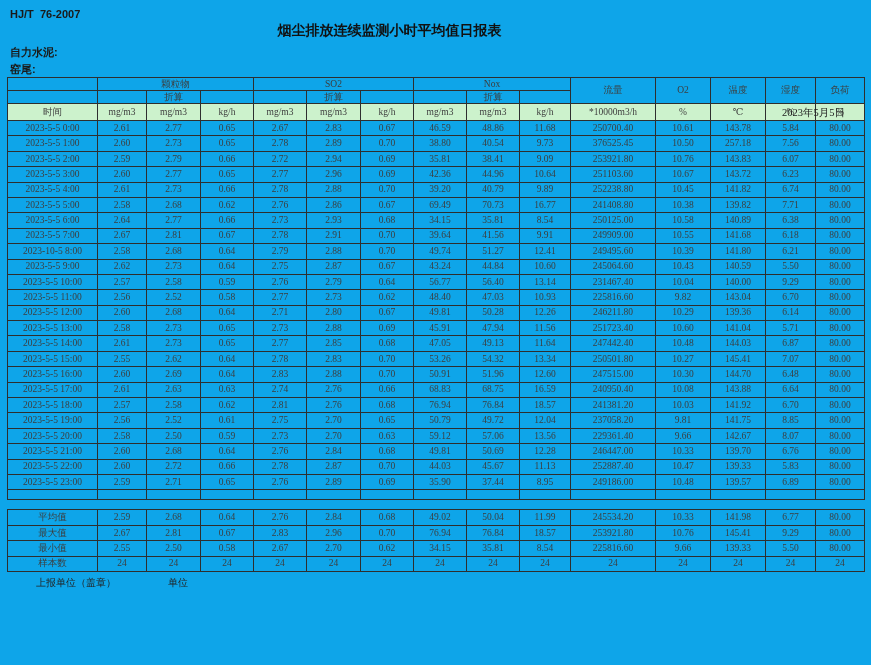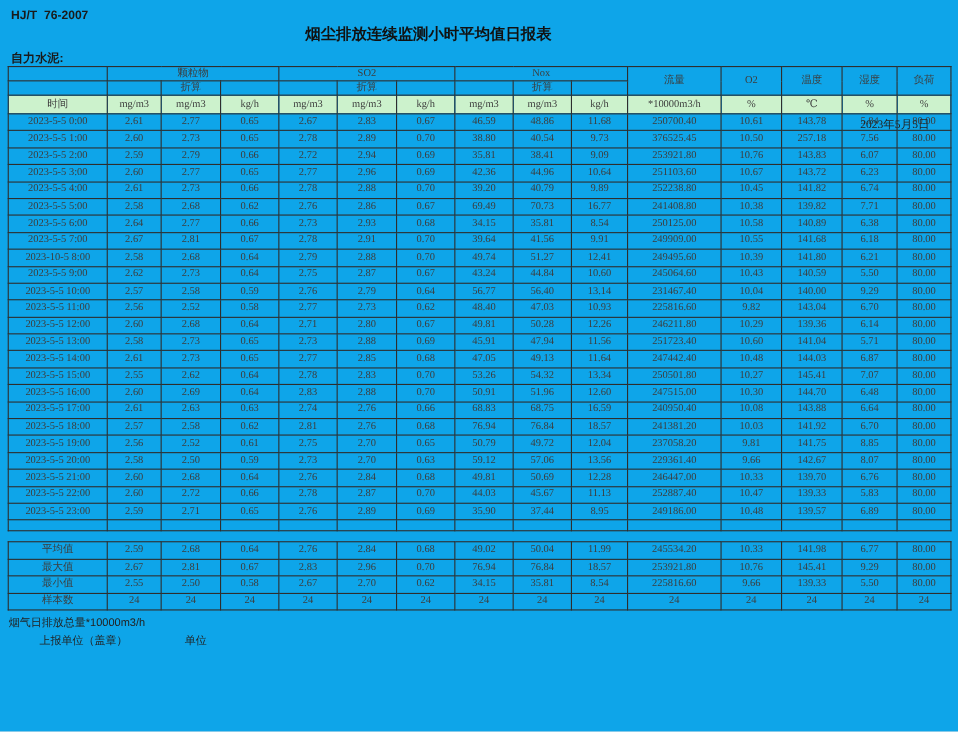--- a/index.html
+++ b/index.html
@@ -47,20 +47,21 @@
   .footer-line2 .unit-label  { position:absolute; left:160px; }
 </style>
 </head>
 <body>
 
 <div class="page">
 
   <div class="doc-code">HJ/T  76-2007</div>
   <div class="report-title">烟尘排放连续监测小时平均值日报表</div>
   <div class="company">自力水泥:</div>
+  <div class="location">窑尾:</div>
   <div class="report-date">2023年5月5日</div>
 
   <table class="bordered data-table">
     <colgroup>
       <col style="width:90px">
         <col style="width:49px">
         <col style="width:54px">
         <col style="width:53px">
       <col style="width:53px">
         <col style="width:54px">
@@ -629,20 +630,19 @@
           <td>24</td>
           <td>24</td>
           <td>24</td>
           <td>24</td>
           <td>24</td>
         </tr>
       </tbody>
   </table>
 
   <div class="footer-block">
-    <div>烟气日排放总量*10000m3/h</div>
     <div class="footer-line2">
       <span class="report-unit">上报单位（盖章）</span>
       <span class="unit-label">单位</span>
     </div>
   </div>
 
 </div>
 
 </body></html>

